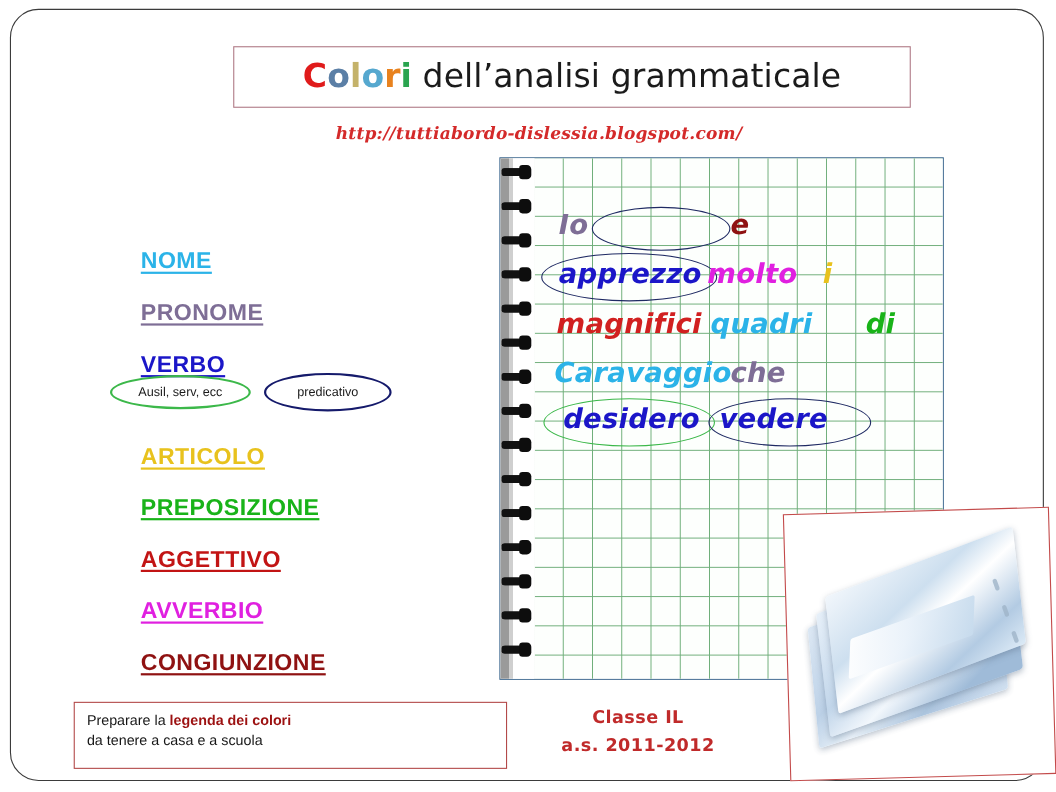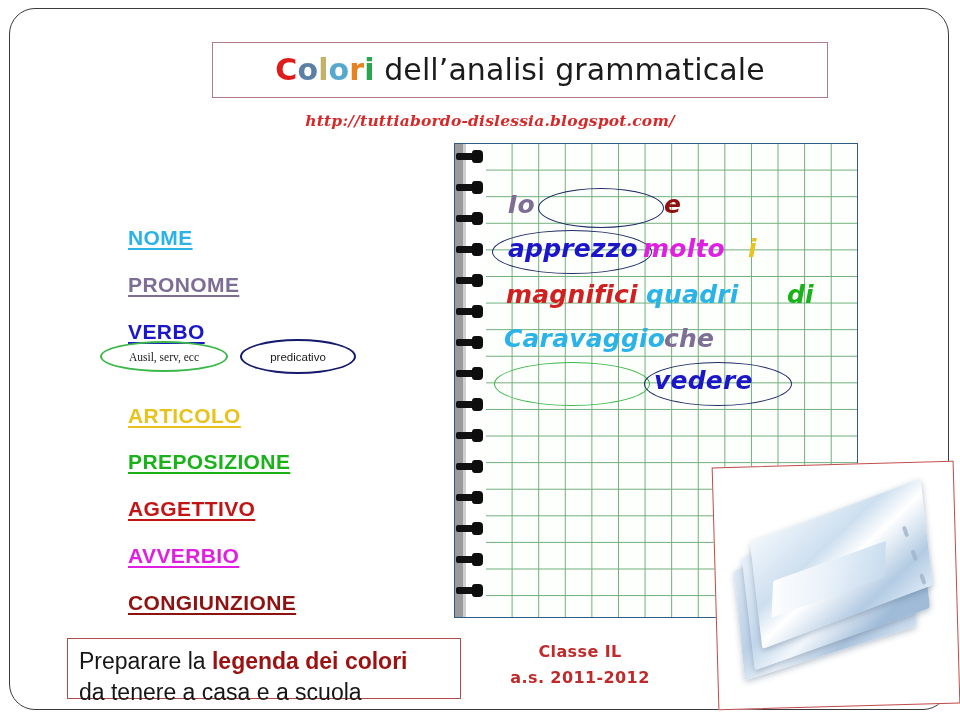--- a/index.html
+++ b/index.html
@@ -45,30 +45,30 @@
   }
 
   
   #verb-subrow{ position:absolute; left:90px; top:330px; width:330px; height:40px;}
   .ellipse{
     position:absolute; display:flex; align-items:center; justify-content:center;
     border-radius:50%; background:transparent; box-sizing:border-box;
     font-family:"Liberation Sans", sans-serif; font-size:11.5px; color:#1a1a1a;
     white-space:nowrap;
   }
-  #ellipse-ausiliari{ left:0px; top:2px; width:128px; height:31px; border:2px solid #3cb84a;font-family:Liberation Serif, serif;}
+  #ellipse-ausiliari{ left:0px; top:2px; width:128px; height:31px; border:2px solid #3cb84a;}
   #ellipse-predicativo{ left:140px; top:0px; width:116px; height:35px; border:2px solid #151a6b;}
 
   
   #note-box{
     position:absolute; left:57px; top:629px; width:394px; height:61px;
     border:1px solid #b34a4a; background:#fff; box-sizing:border-box;
     padding:7px 0 0 11px;
   }
-  .note-line{ font-size:23px; color:#161616; line-height:1.35; white-space:nowrap;}
+  .note-line{ font-size:13px; color:#161616; line-height:1.35; white-space:nowrap;}
   .note-strong{ font-weight:bold; color:#9c1111; }
 
   
   #notebook{
     position:absolute; left:444px; top:134px; width:404px; height:475px;
     background:#ffffff; box-sizing:border-box;
     border:1.2px solid #2e5c86;
   }
   #notebook-grid{
     position:absolute; left:31px; top:0; right:0; bottom:0;
@@ -221,20 +221,21 @@
           <span class="hw" data-interactable="false" style="position: absolute; left: 160px; top: 0px; color: rgb(43, 179, 232);">quadri</span>
           <span class="hw" data-interactable="false" style="position: absolute; left: 272px; top: 0px; color: rgb(25, 179, 25); margin-left: 29px;">di</span>
         </div>
         <div class="hw-line" data-interactable="false" style="top: 182px; height: 34px;">
           <span class="hw" data-interactable="false" style="position: absolute; left: 18px; top: 0px; color: rgb(43, 179, 232);">Caravaggio</span>
           <span class="hw" data-interactable="false" style="position: absolute; left: 178px; top: 0px; color: rgb(126, 110, 150);">che</span>
         </div>
         <div class="hw-line" data-interactable="false" style="top: 224px; height: 34px;">
           <div class="word-ellipse" data-interactable="false" style="left: 8px; top: -6px; width: 156px; height: 44px; border: 1.6px solid rgb(60, 184, 74);"></div>
           <div class="word-ellipse" data-interactable="false" style="left: 158px; top: -6px; width: 148px; height: 44px; border: 1.6px solid rgb(31, 42, 99);"></div>
+          <span class="hw" data-interactable="false" style="position: absolute; left: 26px; top: 0px; color: rgb(27, 22, 200);">desidero</span>
           <span class="hw" data-interactable="false" style="position: absolute; left: 168px; top: 0px; color: rgb(27, 22, 200);">vedere</span>
         </div>
       </div>
   </div>
 
   <div id="class-caption" data-interactable="false">
     <div data-interactable="false">Classe IL</div>
     <div data-interactable="false">a.s. 2011-2012</div>
   </div>
 

